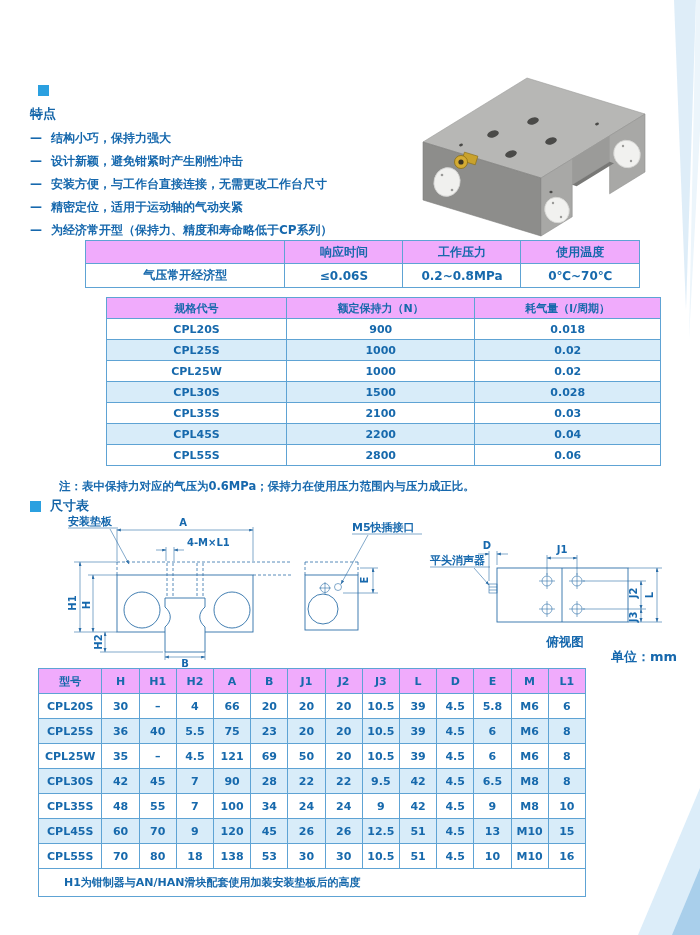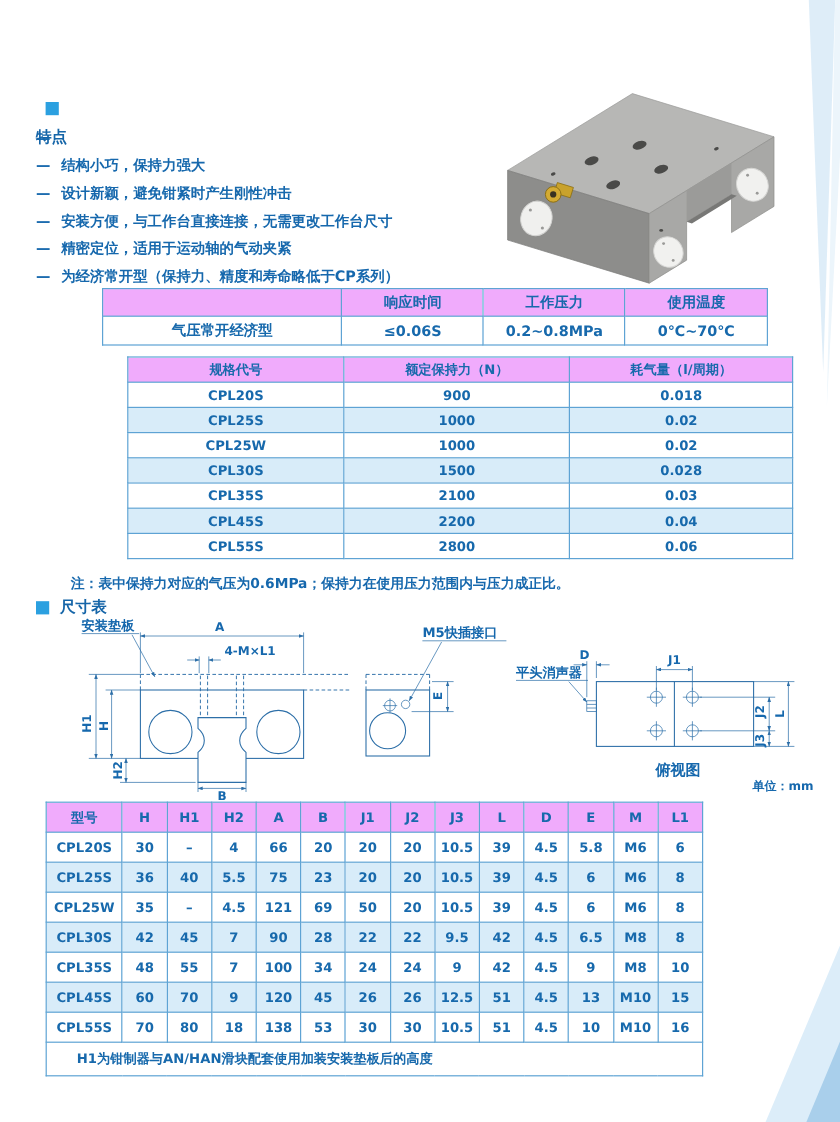--- a/index.html
+++ b/index.html
@@ -28,22 +28,22 @@
   #spec-table th{height:22px;} #spec-table td{height:23px;}
 
   #force-table{left:85px;top:297px;width:555px;font-size:11px;margin-left:21px;}
   #force-table th{height:20px;} #force-table td{height:20px;}
 
   #dim-table{left:38px;top:668px;width:548px;font-size:11px;}
   #dim-table th{height:24px;} #dim-table td{height:24px;}
   #dim-table tfoot td{height:27px;font-size:11px;padding-left:25px;}
 
   .note{position:absolute;left:40px;top:479px;font-size:11.5px;font-weight:bold;white-space:nowrap;margin-left:19px;}
-  .unit-label{position:absolute;left:610px;top:648px;width:68px;text-align:right;
-              font-size:10px;font-weight:bold;}
+  .unit-label{position:absolute;left:610px;top:648px;width:68px;text-align:center;
+              font-size:13px;font-weight:bold;}
 
   .drawings{position:absolute;left:30px;top:513px;}
   .product{position:absolute;left:405px;top:42px;}
 
   .dl{stroke:#2d6fa8;stroke-width:0.9;fill:none;}
   .thin{stroke:#2d6fa8;stroke-width:0.6;fill:none;}
   .dld{stroke:#2d6fa8;stroke-width:0.8;fill:none;stroke-dasharray:3,2;}
   .solid-white{fill:#fff;stroke:#2d6fa8;stroke-width:0.9;}
   text.dt{font-size:10px;font-weight:bold;fill:#1668ad;font-family:"DejaVu Sans",sans-serif;}
   text.dtc{font-size:11px;font-weight:bold;fill:#1668ad;font-family:"DejaVu Sans",sans-serif;}

